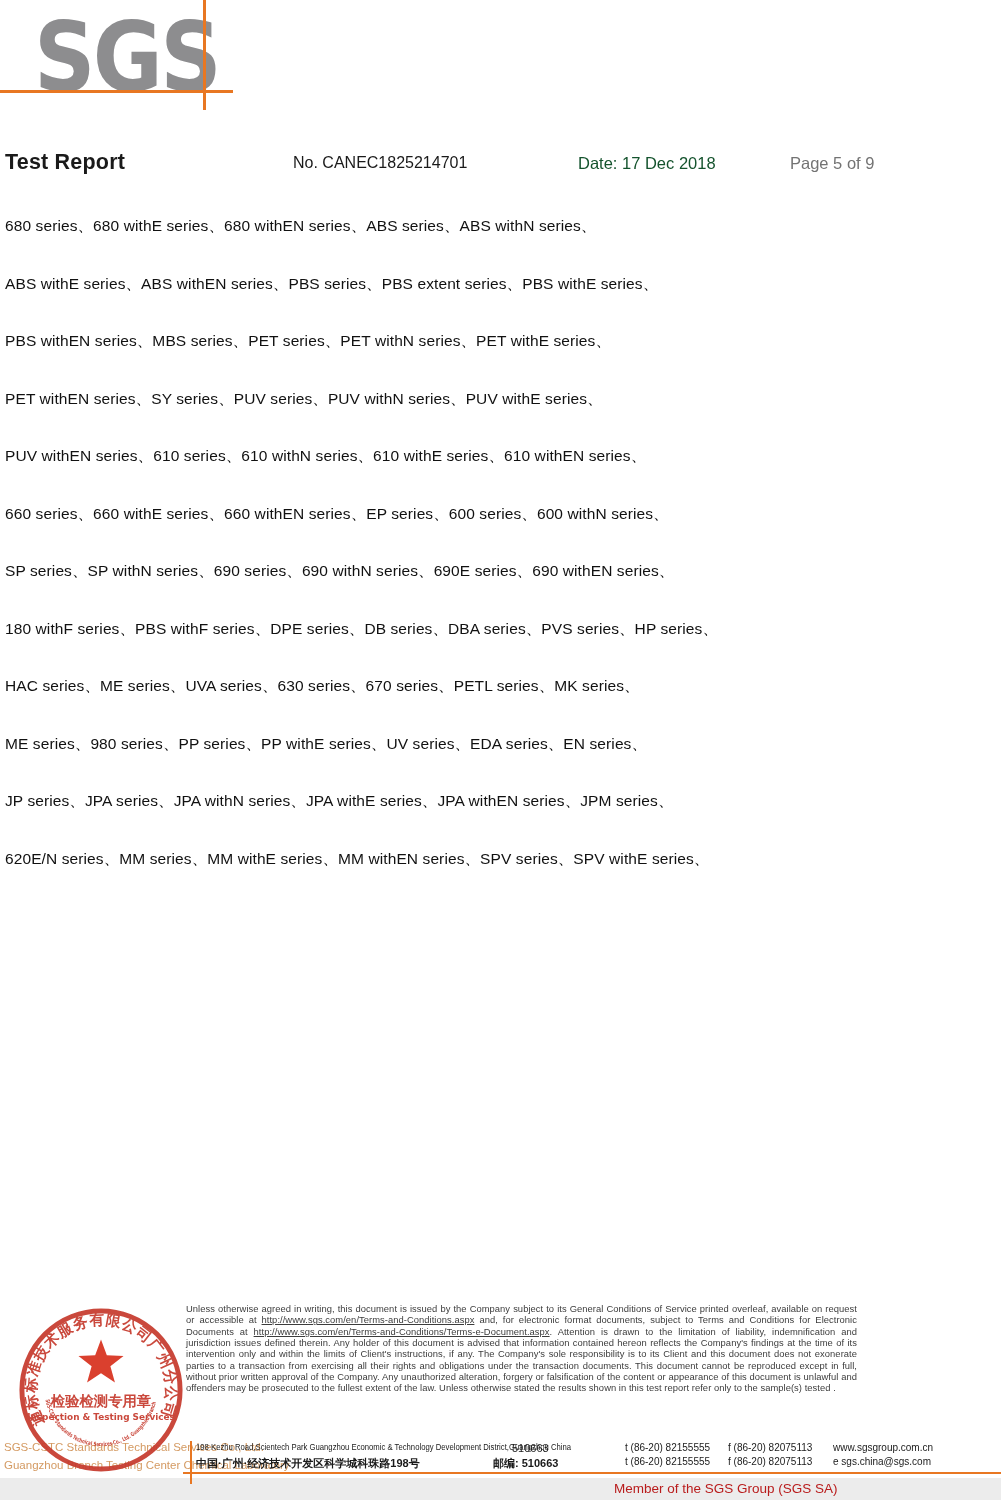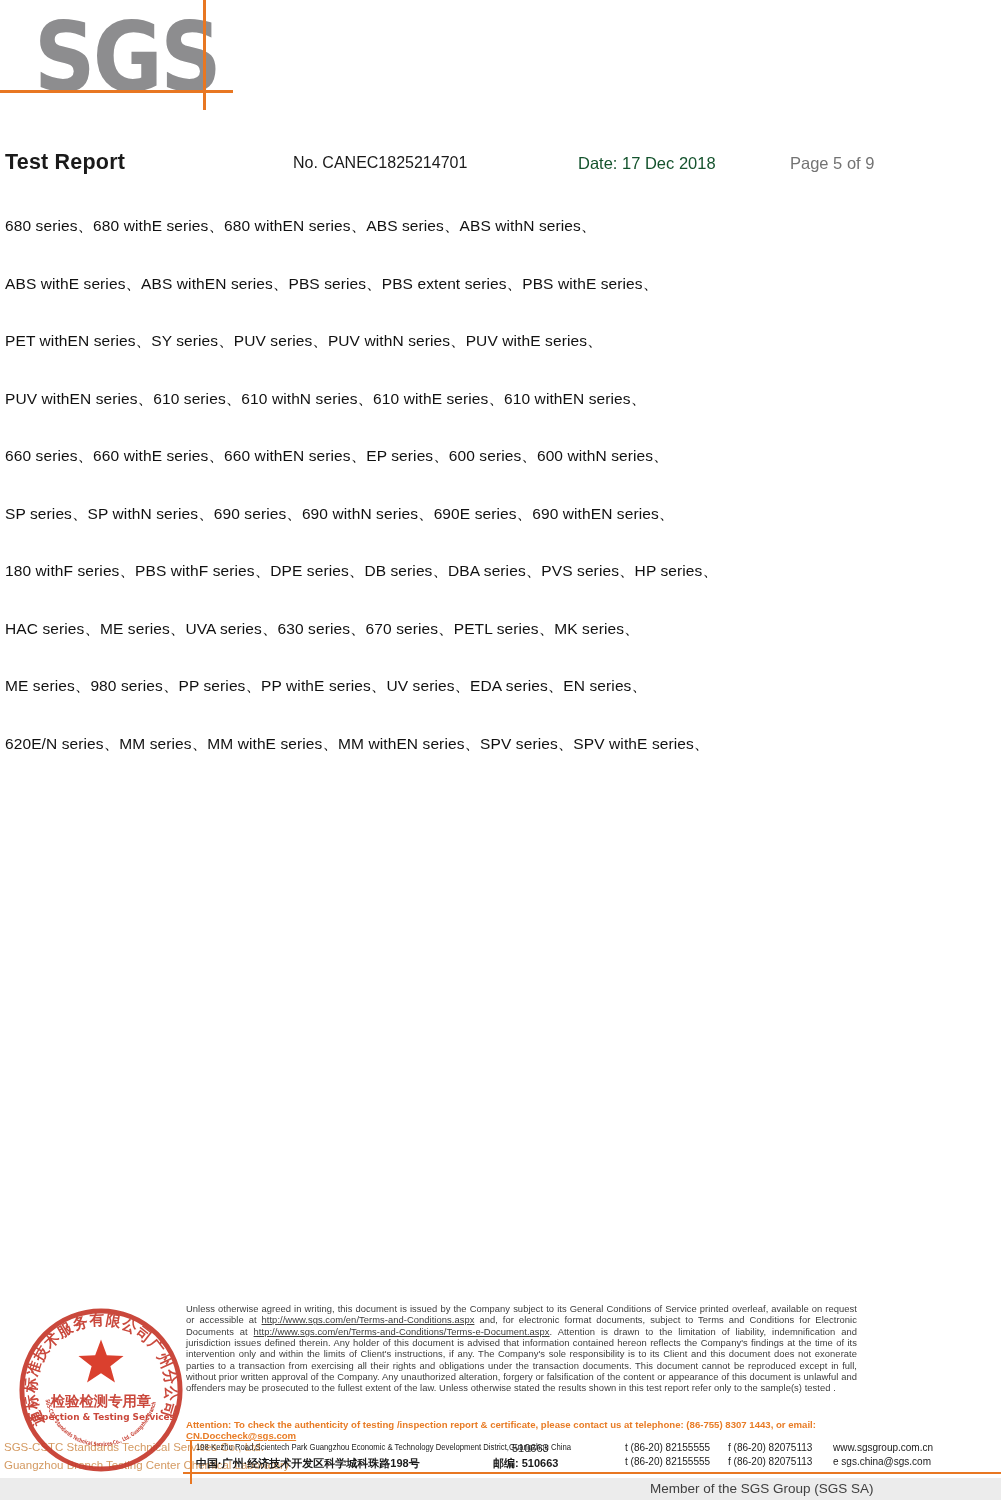--- a/index.html
+++ b/index.html
@@ -69,46 +69,48 @@
   .web-en   { left:637px; font-size:10px; }
   .addr-cn  { left:0; font-size:11px; font-weight:bold; }
   .post-cn  { left:297px; font-size:11px; font-weight:bold; }
   .tel-cn   { left:429px; font-size:10px; }
   .fax-cn   { left:532px; font-size:10px; }
   .mail-cn  { left:637px; font-size:10px; }
 
   .footer-vline { position:absolute; left:190px; top:1441px; width:2px; height:43px; background:#e87722; z-index:2; }
   .footer-hline { position:absolute; left:183px; top:1472px; width:818px; height:2px; background:#e87722; z-index:2; }
   .bottom-strip { position:absolute; left:0; top:1478px; width:1001px; height:22px; background:#ececec; }
-  .member-note  { position:absolute; left:614px; top:1481px; font-size:13.5px; color:#404040;margin-left:36px; }
+  .member-note  { position:absolute; left:614px; top:1481px; font-size:13.5px; color:#b91c1c; }
 </style>
 </head>
 <body>
 
 <div class="page">
 
   <div class="logo-text">SGS</div>
   <div class="logo-hline"></div>
   <div class="logo-vline"></div>
 
   <div class="page-title">Test Report</div>
   <div class="report-no">No. CANEC1825214701</div>
   <div class="report-date">Date: 17 Dec 2018</div>
   <div class="report-page">Page 5 of 9</div>
 
   <div class="series-list">
     <div class="series-line">680 series、680 withE series、680 withEN series、ABS series、ABS withN series、</div>
     <div class="series-line">ABS withE series、ABS withEN series、PBS series、PBS extent series、PBS withE series、</div>
+    <div class="series-line">PBS withEN series、MBS series、PET series、PET withN series、PET withE series、</div>
     <div class="series-line">PET withEN series、SY series、PUV series、PUV withN series、PUV withE series、</div>
     <div class="series-line">PUV withEN series、610 series、610 withN series、610 withE series、610 withEN series、</div>
     <div class="series-line">660 series、660 withE series、660 withEN series、EP series、600 series、600 withN series、</div>
     <div class="series-line">SP series、SP withN series、690 series、690 withN series、690E series、690 withEN series、</div>
     <div class="series-line">180 withF series、PBS withF series、DPE series、DB series、DBA series、PVS series、HP series、</div>
     <div class="series-line">HAC series、ME series、UVA series、630 series、670 series、PETL series、MK series、</div>
     <div class="series-line">ME series、980 series、PP series、PP withE series、UV series、EDA series、EN series、</div>
+    <div class="series-line">JP series、JPA series、JPA withN series、JPA withE series、JPA withEN series、JPM series、</div>
     <div class="series-line">620E/N series、MM series、MM withE series、MM withEN series、SPV series、SPV withE series、</div>
   </div>
 
   <div class="company-lines">
     <div>SGS-CSTC Standards Technical Services Co., Ltd.</div>
     <div>Guangzhou Branch Testing Center Chemical Laboratory</div>
   </div>
 
   <svg class="stamp" viewBox="0 0 174 174">
     <circle cx="87" cy="87" r="80" fill="none" stroke="#c63b2e" stroke-width="5"></circle>
@@ -122,23 +124,20 @@
     </text>
     <polygon fill="#d8321f" points="85,34 90.9,49.9 107.8,50.6 94.5,61.1 99.1,77.4 85,68 70.9,77.4 75.5,61.1 62.2,50.6 79.1,49.9" transform="translate(2,2)"></polygon>
     <text x="87" y="103" text-anchor="middle" font-size="14.5" font-weight="bold" fill="#c63b2e" font-family="DejaVu Sans, sans-serif">检验检测专用章</text>
     <text x="87" y="117" text-anchor="middle" font-size="9" font-weight="bold" fill="#c63b2e" font-family="DejaVu Sans, sans-serif">Inspection &amp; Testing Services</text>
   </svg>
 
   <div class="disclaimer">
     <span>Unless otherwise agreed in writing, this document is issued by the Company subject to its General Conditions of Service printed overleaf, available on request or accessible at </span><span class="lnk">http://www.sgs.com/en/Terms-and-Conditions.aspx</span><span> and, for electronic format documents, subject to Terms and Conditions for Electronic Documents at </span><span class="lnk">http://www.sgs.com/en/Terms-and-Conditions/Terms-e-Document.aspx</span><span>. Attention is drawn to the limitation of liability, indemnification and jurisdiction issues defined therein. Any holder of this document is advised that information contained hereon reflects the Company's findings at the time of its intervention only and within the limits of Client's instructions, if any. The Company's sole responsibility is to its Client and this document does not exonerate parties to a transaction from exercising all their rights and obligations under the transaction documents. This document cannot be reproduced except in full, without prior written approval of the Company. Any unauthorized alteration, forgery or falsification of the content or appearance of this document is unlawful and offenders may be prosecuted to the fullest extent of the law. Unless otherwise stated the results shown in this test report refer only to the sample(s) tested .</span>
   </div>
 
-  <div class="attention">
-    <span>Attention: To check the authenticity of testing /inspection report &amp; certificate, please contact us at telephone: (86-755) 8307 1443, or email: </span><span class="lnk">CN.Doccheck@sgs.com</span>
-  </div>
 
   <div class="addr-block">
     <div class="addr-row r1">
       <span class="a-item addr-en">198 Kezhu Road,Scientech Park Guangzhou Economic &amp; Technology Development District,Guangzhou China</span>
       <span class="a-item post-en">510663</span>
       <span class="a-item tel-en">t (86-20) 82155555</span>
       <span class="a-item fax-en">f (86-20) 82075113</span>
       <span class="a-item web-en">www.sgsgroup.com.cn</span>
     </div>
     <div class="addr-row r2">

